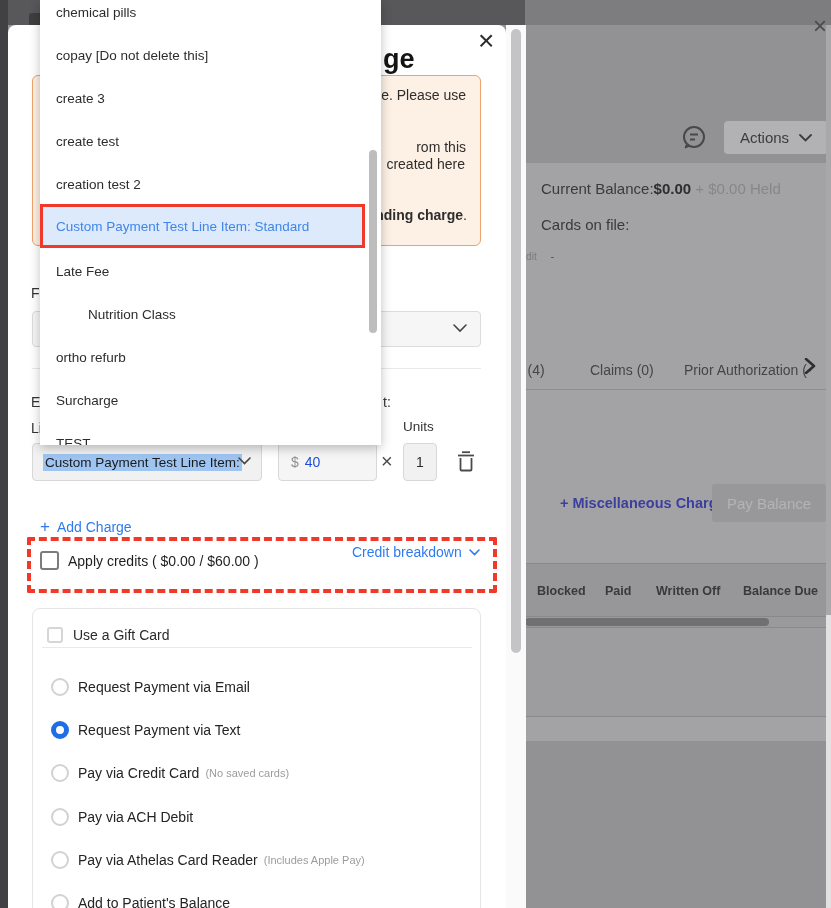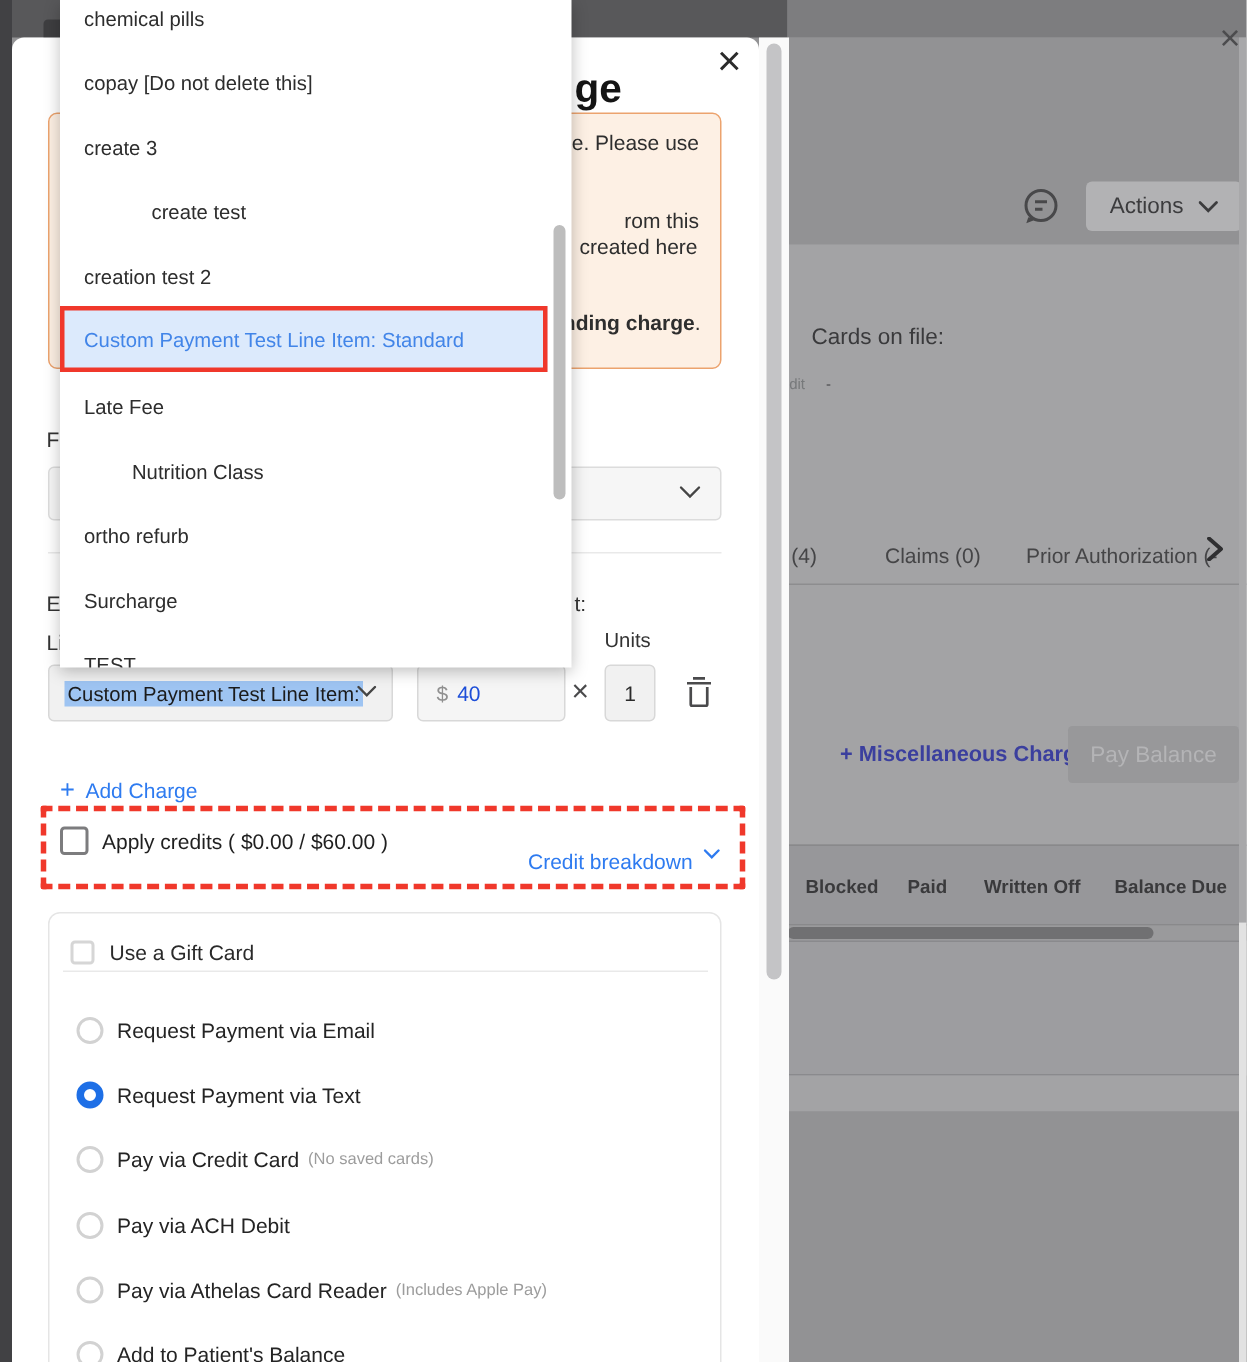--- a/index.html
+++ b/index.html
@@ -68,21 +68,21 @@
   .amount-val{color:#1d4ed8;}
   .clear-x{left:381px;top:450px;font-size:20px;color:#4a4a4c;cursor:pointer;}
   .units-input{left:403px;top:443px;width:34px;height:38px;background:#f1f1f1;border:1px solid #d8d8d8;
     border-radius:4px;box-sizing:border-box;display:flex;align-items:center;justify-content:center;font-size:14px;color:#2b2b2b;}
   .trash{left:457px;top:451px;cursor:pointer;}
   .add-charge{left:40px;top:517px;display:flex;align-items:center;gap:7px;color:#2e7bf0;font-size:14px;cursor:pointer;}
   .add-plus{font-size:17px;}
   .credits-annot{left:27px;top:537px;width:462px;height:48px;border:4px dashed #f0382b;border-radius:2px;}
   .credits-chk{left:40px;top:551px;width:19px;height:19px;border:2px solid #7c7c7e;border-radius:3px;background:#fff;box-sizing:border-box;cursor:pointer;}
   .credits-label{left:68px;top:553px;font-size:14px;color:#1f1f1f;}
-  .credit-breakdown{left:352px;top:566px;display:flex;align-items:flex-start;gap:7px;color:#2e7bf0;font-size:14px;cursor:pointer;}
+  .credit-breakdown{left:352px;top:544px;display:flex;align-items:center;gap:7px;color:#2e7bf0;font-size:14px;cursor:pointer;}
   .gift-card{left:32px;top:608px;width:449px;height:332px;border:1px solid #e5e5e5;border-radius:8px;box-sizing:border-box;background:#fff;}
   .gift-chk{position:absolute;left:14px;top:18px;width:16px;height:16px;border:2px solid #d6d6d6;border-radius:3px;box-sizing:border-box;cursor:pointer;}
   .gift-label{position:absolute;left:40px;top:18px;font-size:14px;color:#2a2a2a;}
   .gift-divider{position:absolute;left:9px;right:8px;top:38px;height:1px;background:#e9e9e9;}
   .pay-row{position:absolute;left:0;width:100%;height:36px;display:flex;align-items:center;cursor:pointer;}
   .radio{width:18px;height:18px;border-radius:50%;box-sizing:border-box;margin-left:18px;flex:none;}
   .radio.off{border:2px solid #d2d2d2;background:#fff;}
   .radio.on{border:5.5px solid #1e6fe6;background:#fff;}
   .pay-label{margin-left:9px;font-size:14px;color:#242424;white-space:nowrap;}
   .pay-note{margin-left:6px;font-size:11px;color:#9c9c9c;white-space:nowrap;}
@@ -122,20 +122,24 @@
 
   <div class="abs actions-btn">
     <span>Actions</span>
     <span>
       <svg width="13" height="8" viewBox="0 0 13 8">
           <polyline points="1,1 6.5,6.5 12,1" fill="none" stroke="#3c3c3e" stroke-width="1.8" stroke-linecap="round"></polyline>
         </svg>
     </span>
   </div>
 
+  <div class="abs bal-row nowrap">
+    <span>Current Balance:</span><span style="font-weight:bold;color:#2e2e30;">$0.00</span>
+    <span class="bal-held">+ $0.00 Held</span>
+  </div>
 
   <div class="abs cards-label nowrap">Cards on file:</div>
 
   <div class="abs credit-row nowrap">
     <span>Credit</span><span class="credit-dash">-</span>
   </div>
 
   <div class="abs bg-tab" style="left:505px;">nts (4)</div>
   <div class="abs bg-tab" style="left:590px;">Claims (0)</div>
   <div class="abs bg-tab" style="left:684px;">Prior Authorization (-</div>
@@ -268,21 +272,21 @@
           <span class="pay-label">Add to Patient's Balance</span>
         </div>
       </div>
   </div>
 
   <div class="abs dropdown">
     <div id="dropdown-list">
         <div class="dd-item" style="top: -9px;">chemical pills</div>
         <div class="dd-item" style="top: 34px;">copay [Do not delete this]</div>
         <div class="dd-item" style="top: 77px;">create 3</div>
-        <div class="dd-item" style="top: 120px; margin-left: 45px;">create test</div>
+        <div class="dd-item" style="top: 120px;">create test</div>
         <div class="dd-item" style="top: 163px;">creation test 2</div>
         <div class="dd-item selected" style="top: 204px; text-align: center;">Custom Payment Test Line Item: Standard</div>
         <div class="dd-item" style="top: 250px;">Late Fee</div>
         <div class="dd-item" style="top: 293px; padding-left: 48px;">Nutrition Class</div>
         <div class="dd-item" style="top: 336px;">ortho refurb</div>
         <div class="dd-item" style="top: 379px;">Surcharge</div>
         <div class="dd-item" style="top: 422px;">TEST</div>
       </div>
     <div class="dd-scroll-thumb"></div>
   </div>

